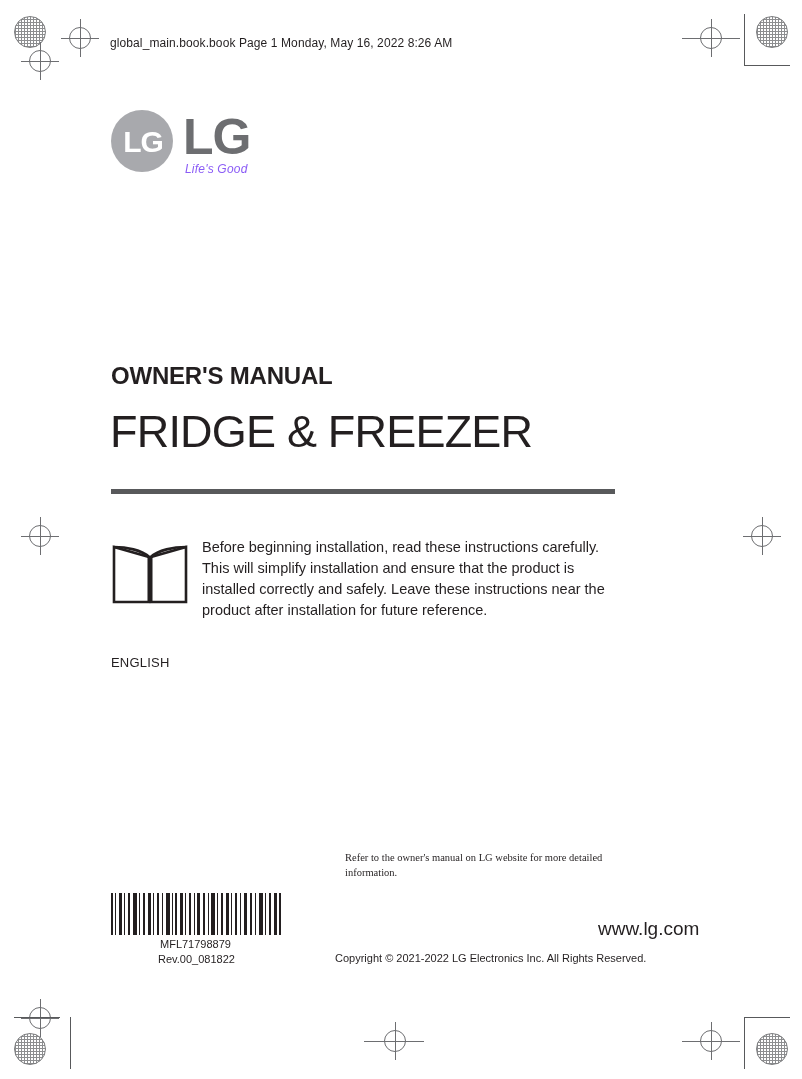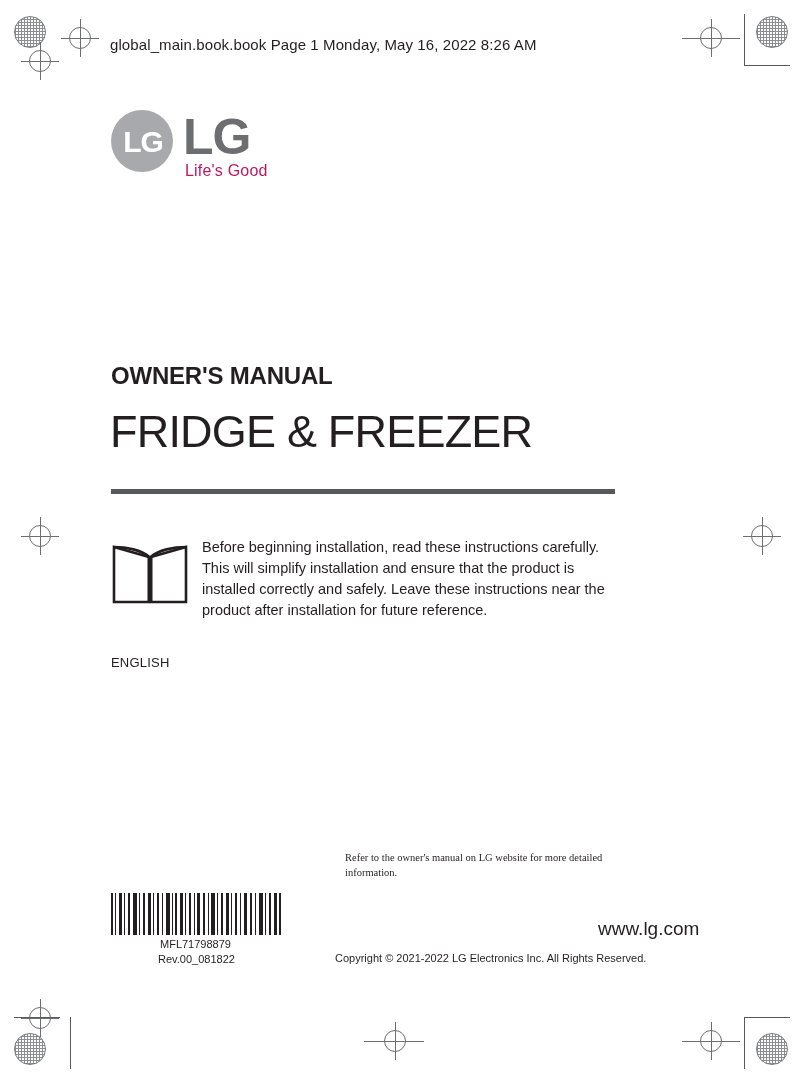--- a/index.html
+++ b/index.html
@@ -39,21 +39,21 @@
   .corner-line {
     position: absolute;
     background: #58595b;
   }
 
   
   .doc-header {
     position: absolute;
     left: 110px;
     top: 36px;
-    font-size: 15px;
+    font-size: 12px;
     color: #231f20;
     white-space: nowrap;
     letter-spacing: 0.1px;
   }
 
   
   .logo-wrap {
     position: absolute;
     left: 111px;
     top: 110px;
@@ -87,23 +87,24 @@
     font-size: 50px;
     font-weight: bold;
     color: #6d6e71;
     letter-spacing: -1px;
     line-height: 1;
   }
   .logo-tag {
     position: absolute;
     left: 74px;
     top: 52px;
-    font-size: 16px;
-    color: #be185d;
+    font-size: 12px;
+    color: #8b5cf6;
     letter-spacing: 0.2px;
+    font-style: italic;
   }
 
   
   .owners-manual {
     position: absolute;
     left: 111px;
     top: 362px;
     font-size: 24px;
     font-weight: bold;
     color: #231f20;

